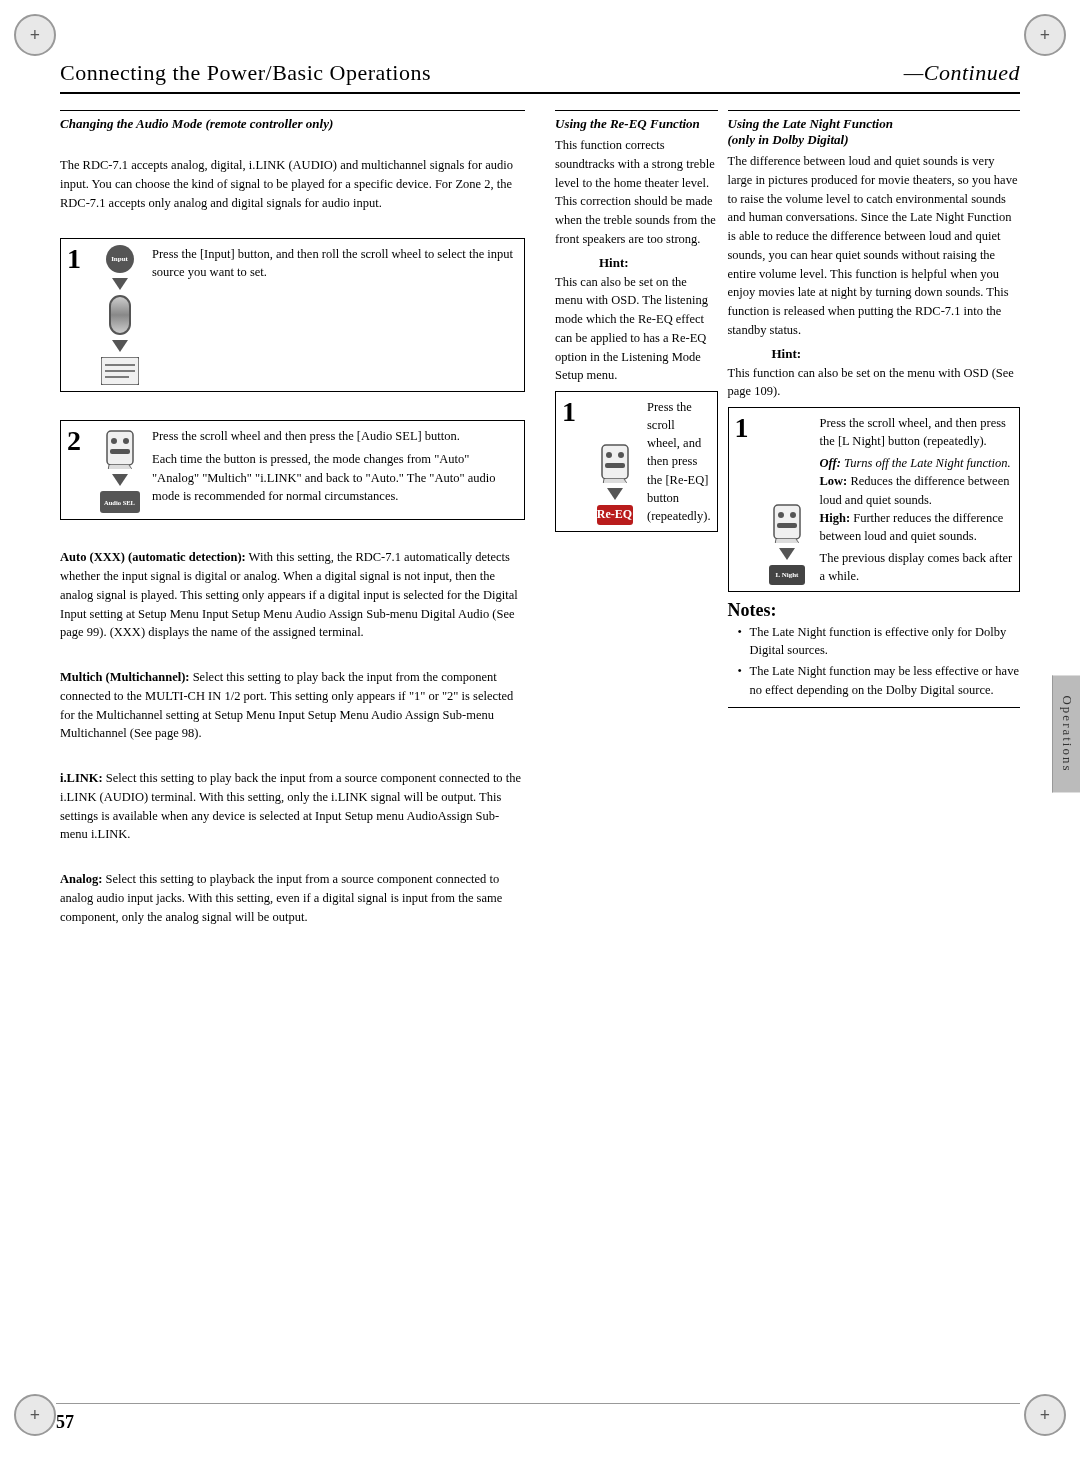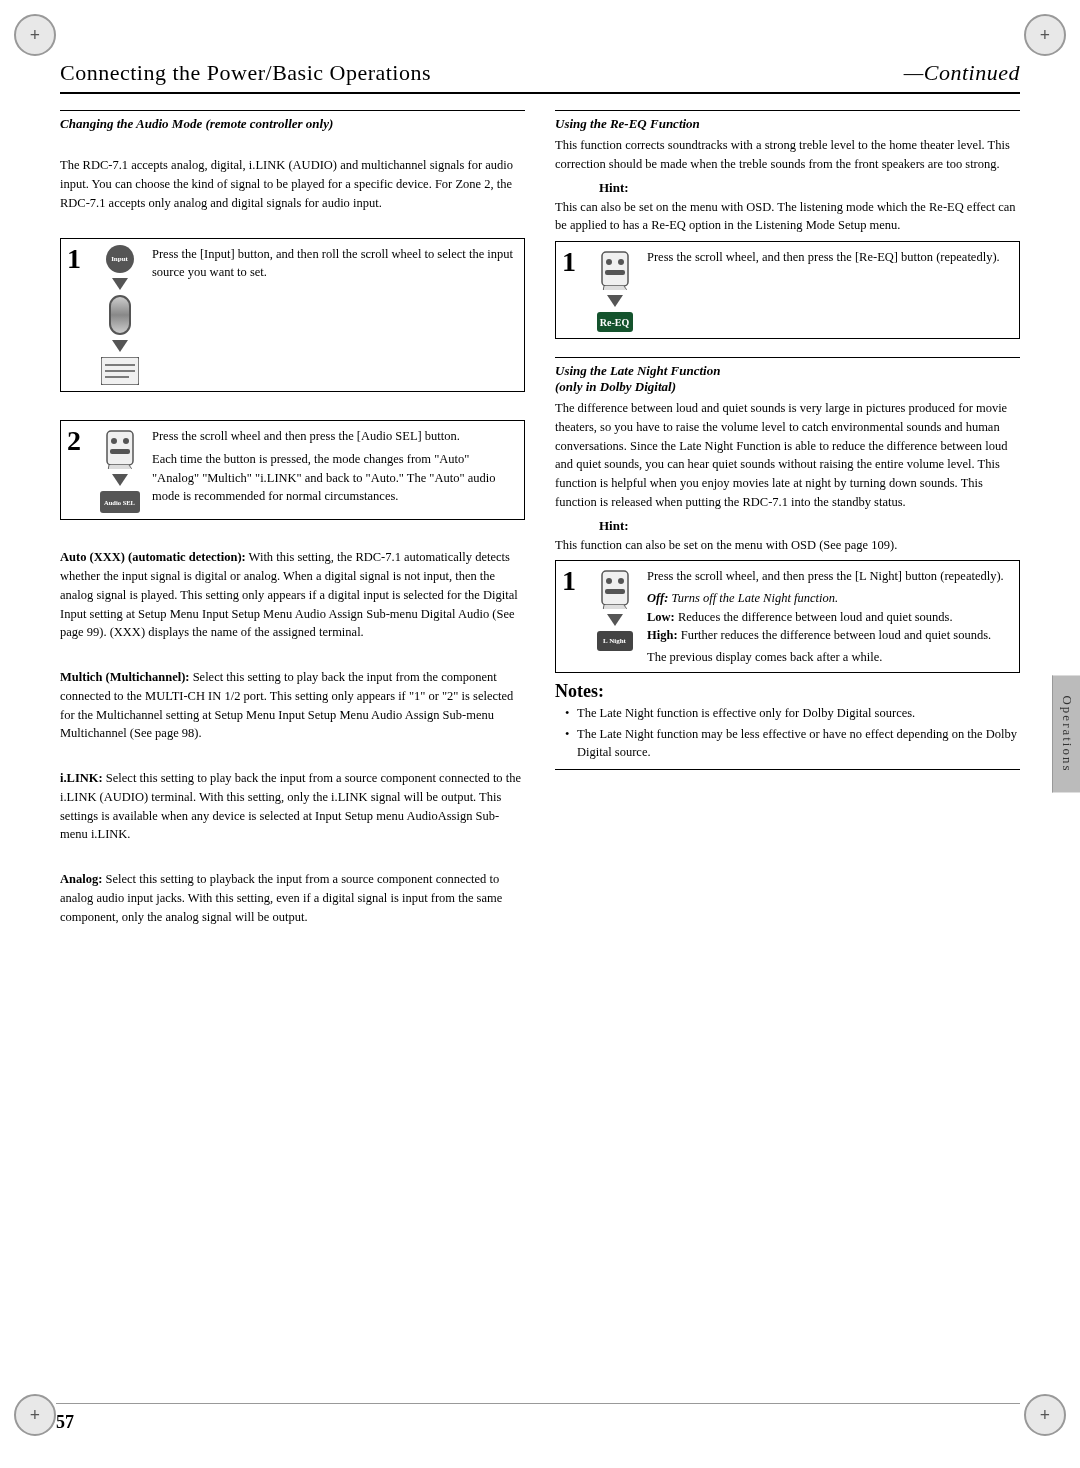--- a/index.html
+++ b/index.html
@@ -91,21 +91,20 @@
       flex: 1;
       display: flex;
       flex-direction: column;
       gap: 20px;
     }
 
     
     .right-col {
       flex: 1;
       display: flex;
-      flex-direction: column;
       gap: 10px;
     }
 
     
     .section-header {
       font-size: 13px;
       font-style: italic;
       font-weight: bold;
       margin-bottom: 4px;
     }
@@ -220,29 +219,29 @@
       text-align: center;
     }
     .scroll-wheel {
       width: 22px;
       height: 40px;
       border: 2px solid #555;
       border-radius: 12px;
       background: linear-gradient(to bottom, #ccc, #888, #ccc);
     }
     .re-eq-btn {
-      background: #14532d;
+      background: #b91c1c;
       color: #fff;
       border-radius: 3px;
       width: 36px;
       height: 20px;
       display: flex;
       align-items: center;
       justify-content: center;
-      font-size: 10px;
+      font-size: 12px;
       font-weight: bold;
     }
     .l-night-btn {
       background: #444;
       color: #fff;
       border-radius: 3px;
       width: 36px;
       height: 20px;
       display: flex;
       align-items: center;
@@ -255,20 +254,21 @@
       font-weight: bold;
       line-height: 1;
       min-width: 20px;
     }
     .icon-col {
       display: flex;
       flex-direction: column;
       align-items: center;
       gap: 3px;
       min-width: 45px;
+      justify-content: flex-end;
     }
     .text-col {
       flex: 1;
       font-size: 12.5px;
       line-height: 1.45;
     }
   </style>
 </head>
 <body>
 

